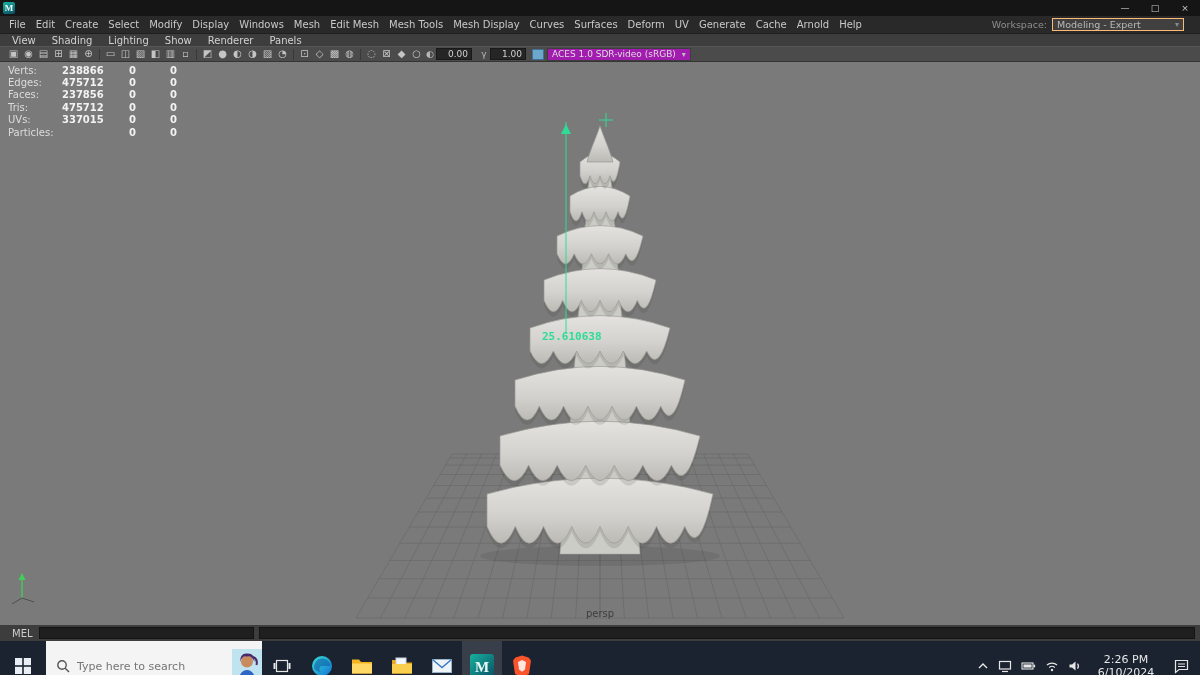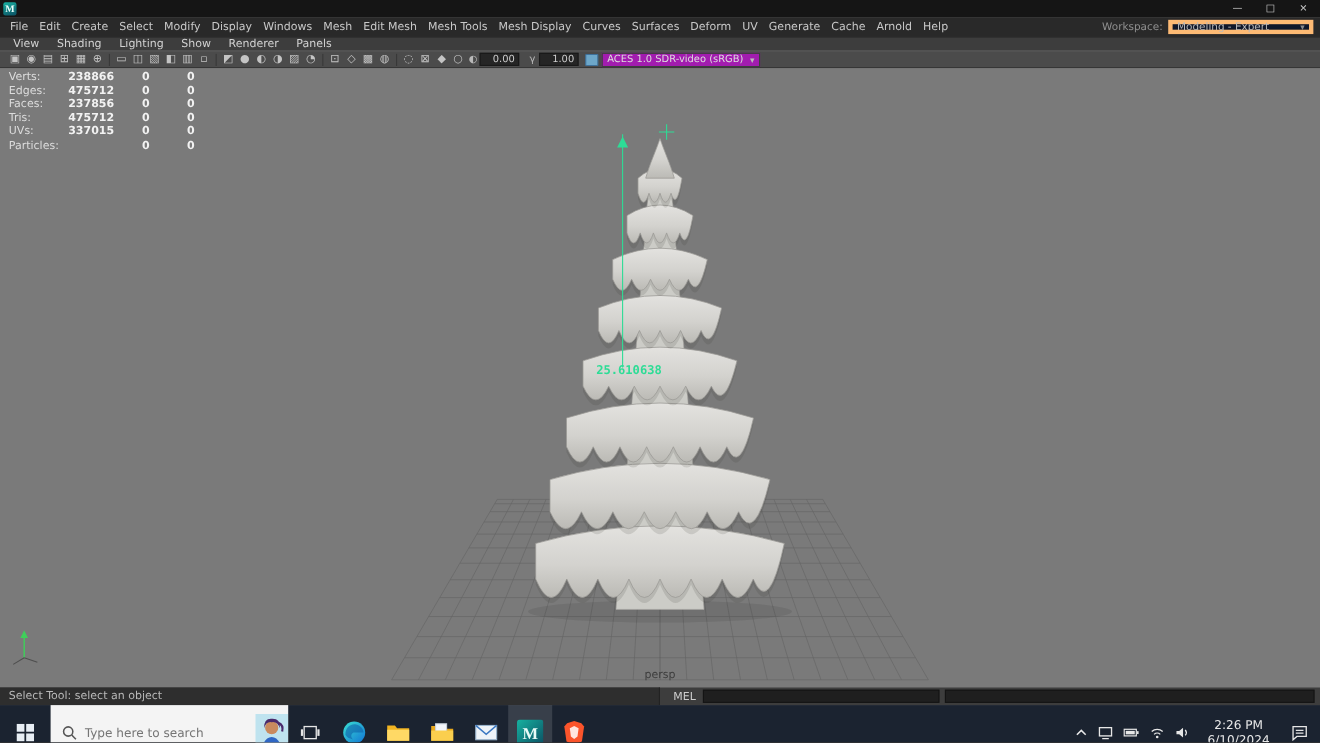--- a/index.html
+++ b/index.html
@@ -15,23 +15,23 @@
   .app-badge { width:12px; height:12px; margin-left:3px; border-radius:2px;
     background:linear-gradient(160deg,#18b3a2,#0b4f63);
     color:#eafffb; font:bold 9px/12px "Liberation Serif",serif; text-align:center; }
   .win-title { margin-left:6px; font-size:10px; color:#cfcfcf; white-space:nowrap; }
   .win-controls { margin-left:auto; display:flex; height:100%; }
   .win-btn { width:30px; text-align:center; font-size:9px; line-height:16px; color:#c9c9c9; cursor:default; }
   
   .menubar { position:absolute; top:16px; left:0; right:0; height:17px; background:#292929;
     display:flex; align-items:center; padding-left:4px; }
   .menu-item { font-size:10px; color:#c9c9c9; padding:0 5px; white-space:nowrap; line-height:17px; }
-  .workspace { margin-left:auto; display:flex; align-items:center; gap:5px; padding-right:6px; }
+  .workspace { margin-left:auto; display:flex; align-items:center; gap:5px; padding-right:16px; }
   .workspace-label { font-size:9.5px; color:#8f8f8f; }
-  .workspace-select { width:132px; height:13px; background:#0f172a; border:4px solid #fdba74;
+  .workspace-select { width:132px; height:13px; background:#404040; border:1px solid #fdba74;
     color:#b9b9b9; font-size:9.5px; display:flex; align-items:center; padding:0 4px; }
   .workspace-select .caret { margin-left:auto; color:#8a8a8a; font-size:8px; }
   
   .panelmenu { position:absolute; top:33px; left:0; right:0; height:13px; background:#3d3d3d;
     display:flex; align-items:flex-start; padding-left:4px; border-top:1px solid #1f1f1f; }
   .pmenu-item { font-size:10px; color:#d2d2d2; padding:0 8px; line-height:13px; }
   
   .ptoolbar { position:absolute; top:46px; left:0; right:0; height:16px; background:#4b4b4b;
     border-top:1px solid #565656; border-bottom:1px solid #353535;
     display:flex; align-items:center; padding-left:6px; }
@@ -299,21 +299,20 @@
           <span class="hud-label">Particles:</span>
           <span class="hud-c1"></span>
           <span class="hud-c2">0</span>
           <span class="hud-c3">0</span>
         </div>
       </div>
     <div class="persp-label">persp</div>
   </div>
 
   <div class="helpline">
-    <div class="help-box">Select Tool: select an object</div>
     <span class="mel-label">MEL</span>
     <input class="mel-input one" style="">
     <input class="mel-input two" style="">
   </div>
 
   <div class="taskbar">
     <div class="tb-start">
       <svg width="16" height="16" viewBox="0 0 16 16">
         <rect x="0" y="0" width="7.2" height="7.2" fill="#e8eef4"></rect>
         <rect x="8.8" y="0" width="7.2" height="7.2" fill="#e8eef4"></rect>

